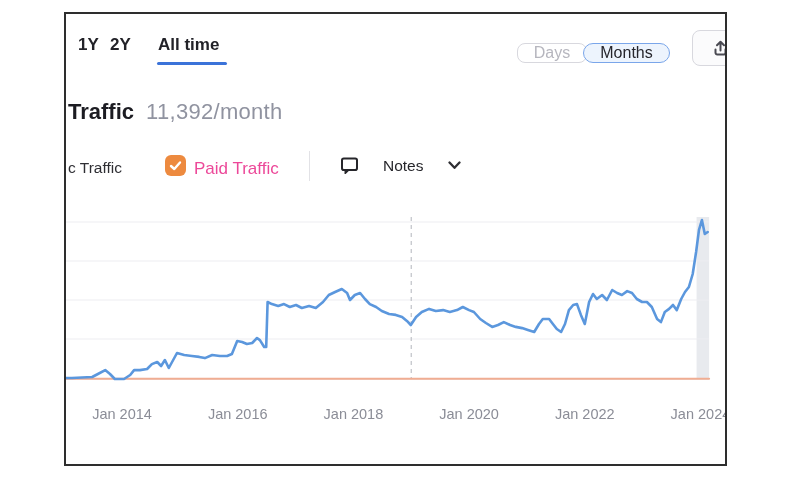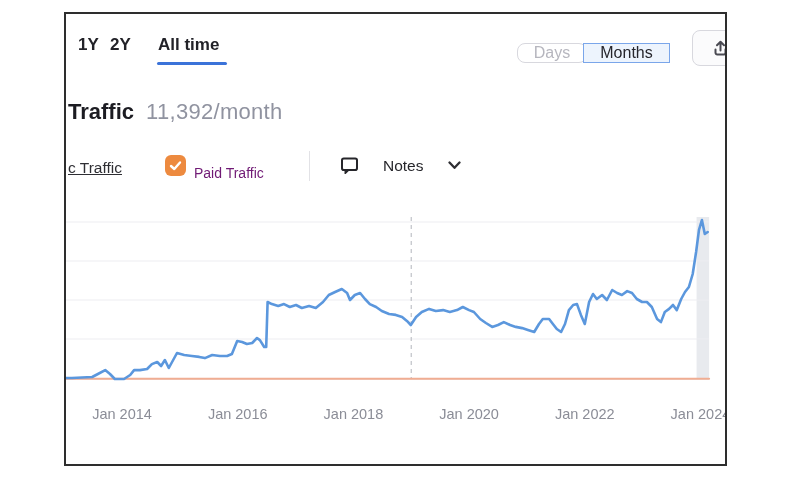--- a/index.html
+++ b/index.html
@@ -18,40 +18,40 @@
   .tab-2y { left:44px; }
   .tab-all { left:92px; }
   .tab-underline { position:absolute; left:91px; top:48px; width:70px; height:3px;
     background:#3b73d9; border-radius:2px; }
 
   
   .seg { position:absolute; top:16px; height:20px;margin-top:13px; }
   .seg-days { left:451px; width:70px; background:#fff; border:1.5px solid #d8d8de;
     border-radius:8px; color:#b6b6be; }
   .seg-months { left:517px; width:87px; background:#edf4fd; border:1.5px solid #7aa6ea;
-    border-radius:0; color:#26262c; z-index:2; }
+    border-radius:12px; color:#26262c; z-index:2; }
   .seg-btn { display:flex; align-items:center; justify-content:center;
     font-size:16px; position:absolute; cursor:pointer; }
 
   .export-btn { position:absolute; left:626px; top:16px; width:56px; height:36px;
     background:#fbfbfc; border:1.5px solid #d8d8de; border-radius:8px;
     display:flex; align-items:center; justify-content:center; cursor:pointer; }
 
   
   .heading { position:absolute; left:2px; top:85px; height:28px; white-space:nowrap; }
   .heading .title { font-size:22px; font-weight:700; color:#1c1c22; }
   .heading .value { font-size:22px; font-weight:400; color:#9093a0; margin-left:12px; letter-spacing:0.3px;text-align:right; }
 
   
   .filters { position:absolute; left:0; top:140px; height:30px; width:100%; }
-  .clip-label { position:absolute; left:2px; top:5px; font-size:15.5px; color:#2e2e33;text-decoration:underline; }
+  .clip-label { position:absolute; left:2px; top:5px; font-size:15.5px; color:#2e2e33; }
   .checkbox { position:absolute; left:99px; top:1px; width:21px; height:21px;
     background:#ed8a3f; border-radius:6px; display:flex; align-items:center;
     justify-content:center; cursor:pointer; }
-  .paid-label { position:absolute; left:128px; top:11px; font-size:14px; color:#701a75; }
+  .paid-label { position:absolute; left:128px; top:5px; font-size:17px; color:#ec4899; }
   .vdivider { position:absolute; left:243px; top:-3px; width:1px; height:30px; background:#e2e2e6; }
   .notes { position:absolute; left:274px; top:0px; display:flex; align-items:center;
     gap:24px; cursor:pointer; }
   .notes-label { font-size:15.5px; color:#26262b; }
 
   
   .chart-svg { position:absolute; left:0; top:200px; overflow:visible; }
 </style>
 </head>
 <body>

